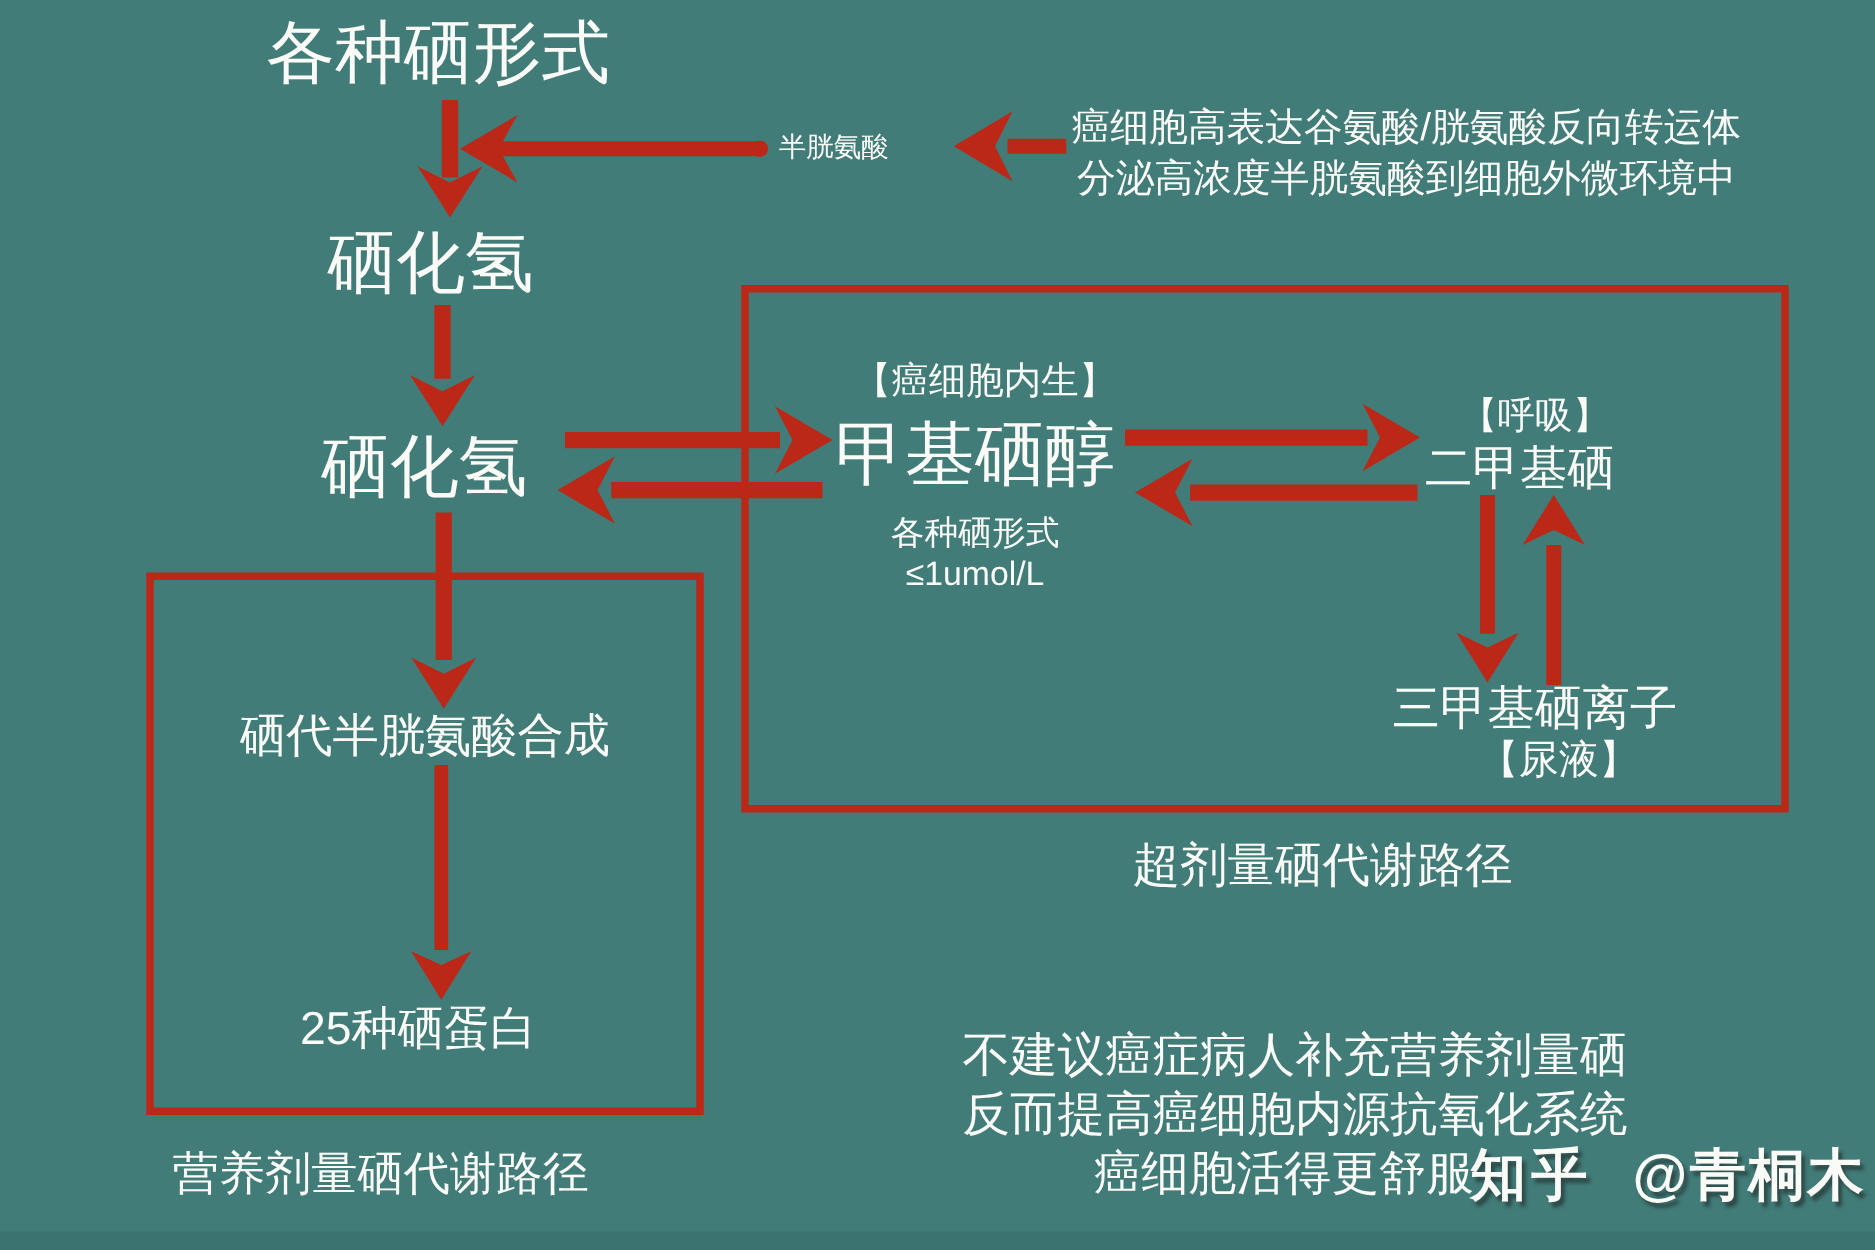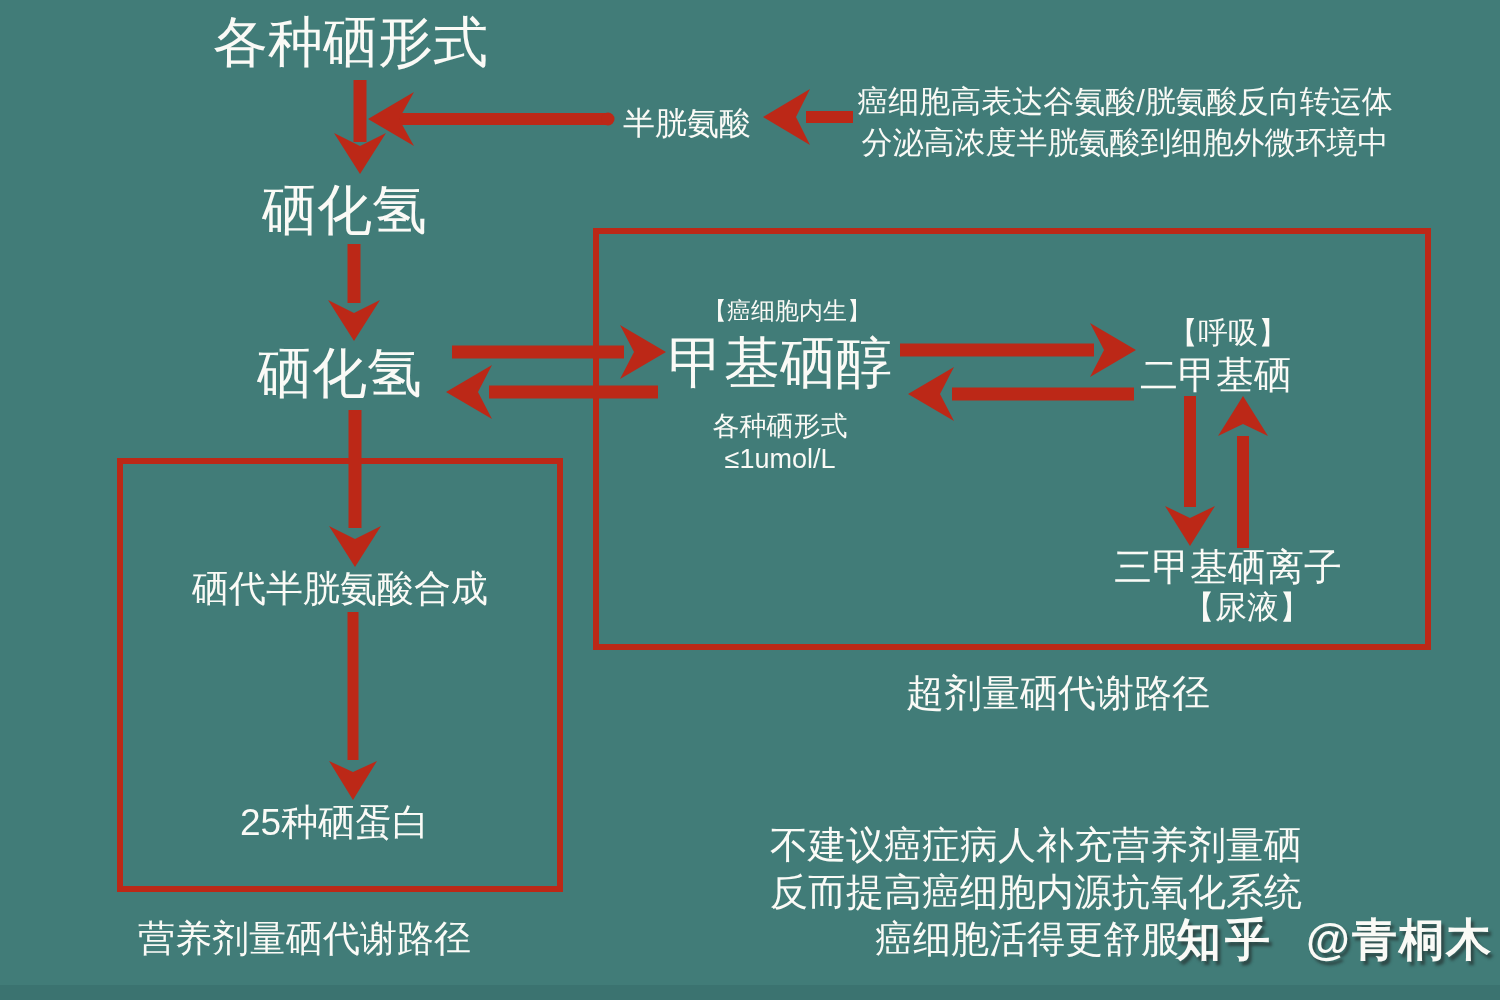--- a/index.html
+++ b/index.html
@@ -73,32 +73,32 @@
 
     <line x1="1190" y1="396" x2="1190" y2="507" stroke-width="12"></line>
     <polygon points="1190,546 1165,506 1190,518 1215,506"></polygon>
 
     <line x1="1243" y1="548" x2="1243" y2="436" stroke-width="12"></line>
     <polygon points="1243,396 1218,436 1243,424 1268,436"></polygon>
   </svg>
 
   <div class="t" style="left:213px;top:12px;font-size:55px;">各种硒形式</div>
 
-  <div class="t" style="left:623px;top:106px;font-size:32px;">半胱氨酸</div>
+  <div class="t" style="left:623px;top:106px;font-size:22px;">半胱氨酸</div>
 
   <div class="t center" style="left:845px;top:81px;width:560px;font-size:31px;line-height:41px;">
     <div>癌细胞高表达谷氨酸/胱氨酸反向转运体</div>
     <div>分泌高浓度半胱氨酸到细胞外微环境中</div>
   </div>
 
   <div class="t" style="left:262px;top:180px;font-size:55px;">硒化氢</div>
 
   <div class="t" style="left:257px;top:343px;font-size:55px;">硒化氢</div>
 
-  <div class="t" style="left:683px;top:298px;font-size:24px;margin-left:20px;">【癌细胞内生】</div>
+  <div class="t" style="left:683px;top:288px;font-size:30px;">【癌细胞内生】</div>
 
   <div class="t" style="left:668px;top:332px;font-size:56px;">甲基硒醇</div>
 
   <div class="t center" style="left:660px;top:410px;width:240px;font-size:27px;line-height:33px;">
     <div>各种硒形式</div>
     <div>≤1umol/L</div>
   </div>
 
   <div class="t" style="left:1168px;top:316px;font-size:30px;">【呼吸】</div>
 

